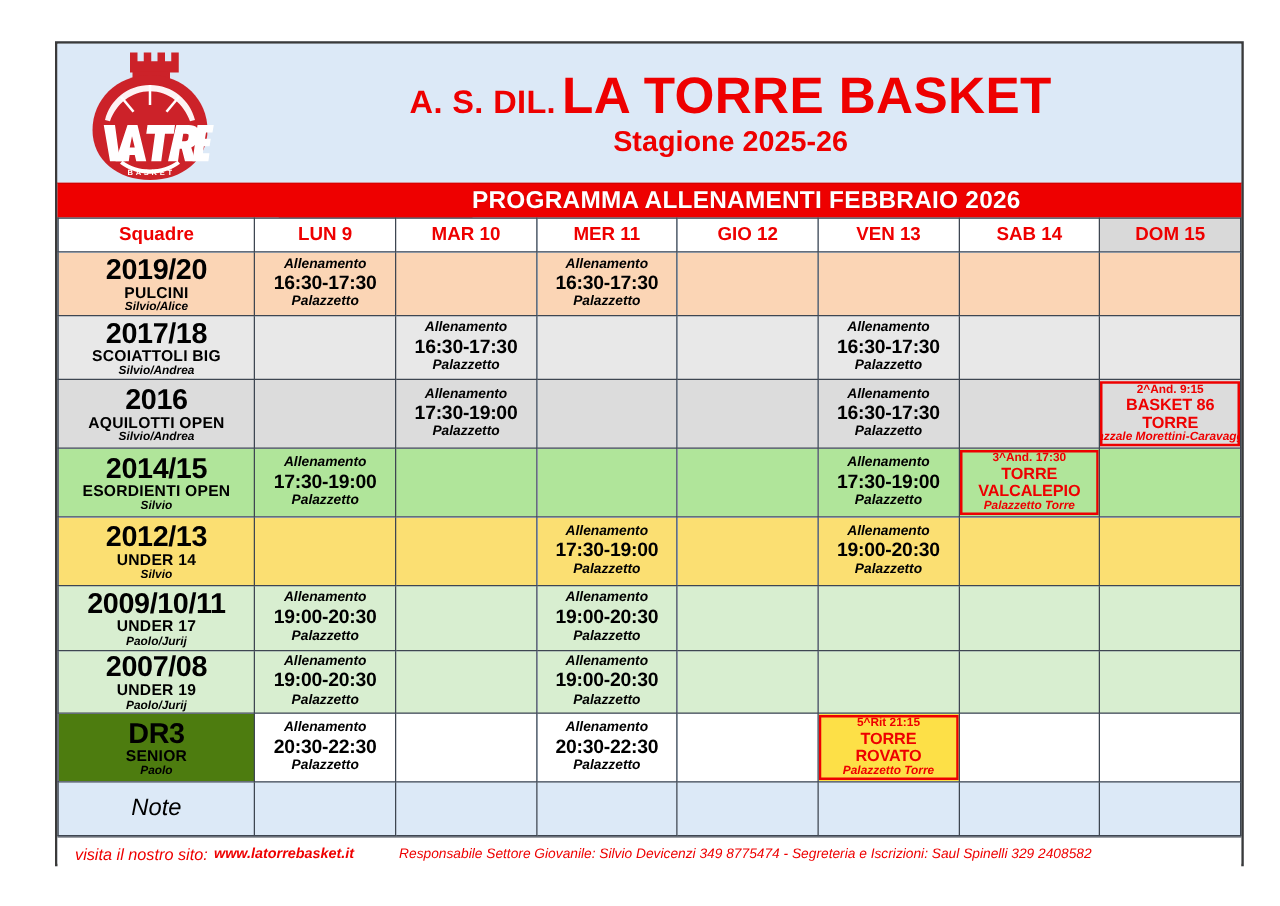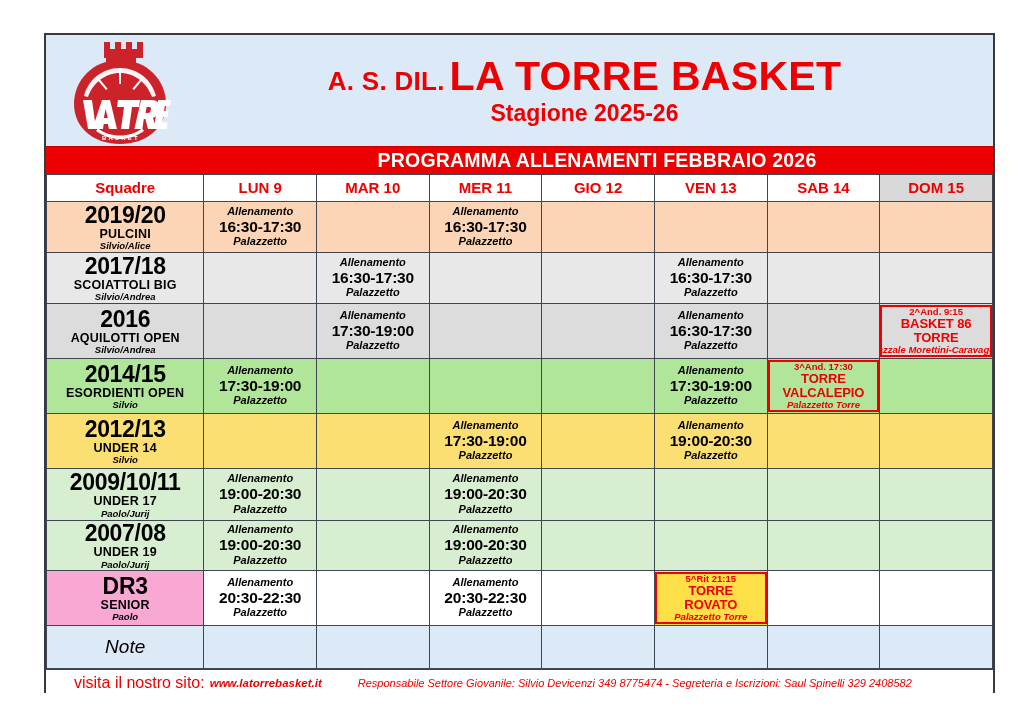--- a/index.html
+++ b/index.html
@@ -110,21 +110,21 @@
   td.note-label span{font-size:19px;font-style:italic;color:#000;}
 
   
   .footer{
     flex:0 0 auto;height:26px;background:#ffffff;
     border-top:1px solid #3e4651;
     display:flex;align-items:center;
     white-space:nowrap;overflow:hidden;
   }
   .footer .f-visit{
-    font-size:16px;color:#ee0000;margin-left:28px;
+    font-size:13px;font-style:italic;color:#ee0000;margin-left:14px;
   }
   .footer .f-site{
     font-size:11.5px;font-style:italic;font-weight:bold;color:#ee0000;margin-left:5px;
   }
   .footer .f-resp{
     font-size:11px;font-style:italic;color:#ee0000;margin-left:36px;
   }
 
   
 </style>
@@ -392,21 +392,21 @@
                 <span class="s-time">19:00-20:30</span>
                 <span class="s-place">Palazzetto</span>
               </div>
             </td>
             <td class="cell" style="background: rgb(216, 238, 208);"></td>
             <td class="cell" style="background: rgb(216, 238, 208);"></td>
             <td class="cell" style="background: rgb(216, 238, 208);"></td>
             <td class="cell" style="background: rgb(216, 238, 208);"></td>
           </tr>
           <tr style="height: 55px;">
-            <td class="team" style="background: #f9a8d4;">
+            <td class="team" style="background: #4d7c0f;">
               <span class="t-year">DR3</span>
               <span class="t-cat">SENIOR</span>
               <span class="t-coach">Paolo</span>
             </td>
             <td class="cell" style="background: rgb(255, 255, 255);">
               <div class="sess">
                 <span class="s-kind">Allenamento</span>
                 <span class="s-time">20:30-22:30</span>
                 <span class="s-place">Palazzetto</span>
               </div>

